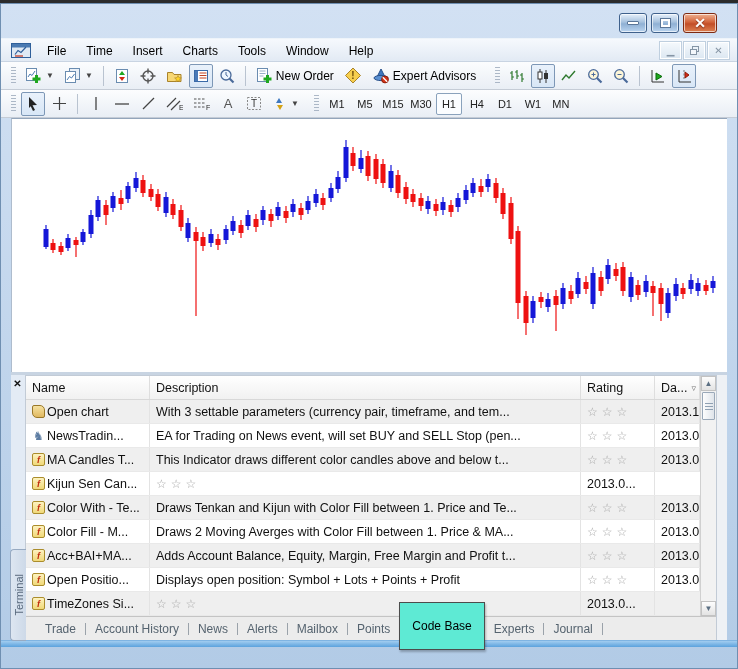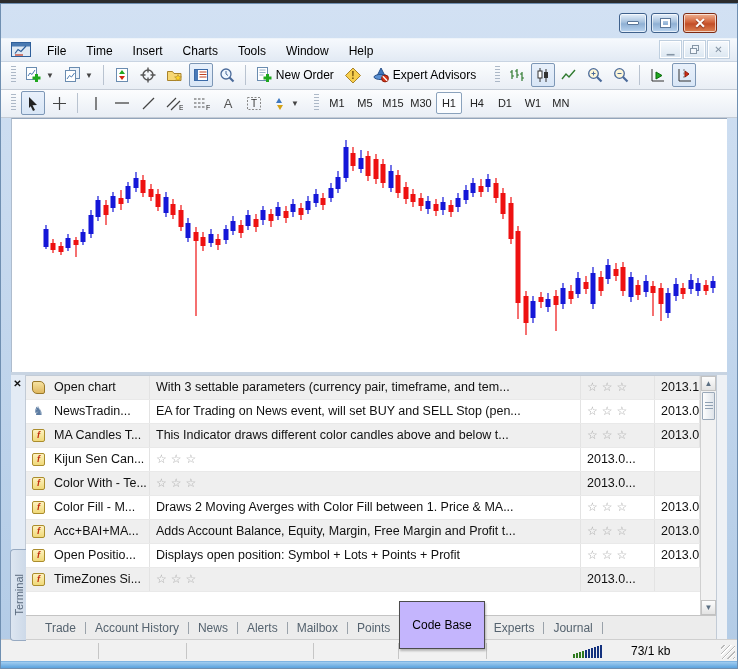--- a/index.html
+++ b/index.html
@@ -74,42 +74,42 @@
     background:linear-gradient(#ffffff,#f1f1f1); border-bottom:1px solid #d8d8d8; }
   .cb-header .hcell { font-size:12.5px; color:#111; padding:4px 6px; border-right:1px solid #dedede;
     white-space:nowrap; overflow:hidden; display:flex; align-items:center; gap:4px; }
   .sort-glyph { color:#777; font-size:9px; margin-left:auto; }
   #cb-rows { flex:1; }
   .cb-row { height:24px; display:grid; grid-template-columns:124px 1fr 74px 45px;
     border-bottom:1px solid #e9e9e9; background:#fff; }
   .cb-row.shade { background:#efefef; }
   .cb-row .cell { font-size:12.5px; color:#101010; padding:3px 6px; border-right:1px solid #e3e3e3;
     white-space:nowrap; overflow:hidden; display:flex; align-items:center; }
-  .cb-row .c-name { gap:9px; }
+  .cb-row .c-name { gap:2px; }
   .row-icon { width:13px; height:13px; flex:0 0 13px; display:flex; align-items:center; justify-content:center; }
   .ri-script { background:linear-gradient(#f6e2a0,#e0b860); border:1px solid #9a7828; border-radius:2px 5px 2px 5px; }
   .ri-ea { color:#5c7ca2; font-size:12px; }
   .ri-ind { background:linear-gradient(#fdf3c0,#f0d878); border:1px solid #ab8d2c; border-radius:2px;
     color:#c22f10; font-size:9px; font-style:italic; font-weight:bold; }
   .stars { letter-spacing:4px; color:#a9a9a9; font-size:12px; }
   .c-date { color:#000; }
 
   .vscroll { width:16px; background:#f2f2f2; border-left:1px solid #d0d0d0; display:flex; flex-direction:column; }
   .vs-btn { height:15px; background:linear-gradient(#fdfdfd,#e3e3e3); border:1px solid #c2c2c2;
     color:#5b6f83; font-size:8px; display:flex; align-items:center; justify-content:center; }
   .vs-thumb { height:28px; margin:1px; background:linear-gradient(90deg,#fdfdfd,#dfe4ea); border:1px solid #9aa8b8;
     border-radius:1px; display:flex; flex-direction:column; align-items:center; justify-content:center; gap:2px; }
   .vs-thumb i { width:8px; height:1px; background:#8fa0b2; }
   .vs-track { flex:1; }
 
   
   .tabbar { height:24px; background:#ececec; border-top:1px solid #c4c4c4;
     display:flex; align-items:center; padding:0 10px; }
   .tab { font-size:12px; color:#55636f; padding:3px 9px; white-space:nowrap; }
-  .tab.active { background:#c4b5fd; color:#000; border:1px solid #4c4c4c; margin-top:-6px;
+  .tab.active { background:#5eead4; color:#000; border:1px solid #4c4c4c; margin-top:-6px;
     padding:16px 12px; box-shadow:1px 2px 2px rgba(0,0,0,.25); position:relative; z-index:2; }
   .tab-sep { width:1px; height:12px; background:#9aa2aa; }
 
   
   .statusbar { height:22px; background:#f1f1f1; border-top:1px solid #cfcfcf; position:relative;
     display:flex; align-items:center; }
   .sb-sep { position:absolute; top:3px; width:1px; height:16px; background:#c6c6c6; }
   .sb-signal { position:absolute; left:572px; top:4px; display:flex; align-items:flex-end; gap:1px; height:14px; }
   .sb-signal i { width:2px; display:block; }
   .sb-traffic { position:absolute; left:630px; top:4px; font-size:12px; color:#000; }
@@ -564,20 +564,26 @@
   </div>
 
   <div class="terminal">
     <div class="t-main">
       <div class="t-strip">
         <div class="t-close">✕</div>
       </div>
       <div class="t-content">
         <div class="cb-table">
           <div class="cb-cols">
+            <div class="cb-header" id="cb-header">
+                <div class="hcell">Name</div>
+                <div class="hcell">Description</div>
+                <div class="hcell">Rating</div>
+                <div class="hcell">Da...<span class="sort-glyph">▿</span></div>
+              </div>
             <div id="cb-rows">
                 <div class="cb-row shade">
                   <div class="cell c-name">
                     <span class="row-icon ri-script"></span>
                     <span>Open chart</span>
                   </div>
                   <div class="cell c-desc">With 3 settable parameters (currency pair, timeframe, and tem...</div>
                   <div class="cell c-rating">
                     <span class="stars">☆☆☆</span>
                   </div>
@@ -613,20 +619,21 @@
                   <div class="cell c-rating">
                     <span class="stars">☆☆☆</span>
                   </div>
                   <div class="cell c-date">2013.0...</div>
                 </div>
                 <div class="cb-row shade">
                   <div class="cell c-name">
                     <span class="row-icon ri-ind">f</span>
                     <span>Color With - Te...</span>
                   </div>
+                  <div class="cell c-desc">Draws Tenkan and Kijun with Color Fill between 1. Price and Te...</div>
                   <div class="cell c-rating">
                     <span class="stars">☆☆☆</span>
                   </div>
                   <div class="cell c-date">2013.0...</div>
                 </div>
                 <div class="cb-row">
                   <div class="cell c-name">
                     <span class="row-icon ri-ind">f</span>
                     <span>Color Fill - M...</span>
                   </div>
@@ -701,40 +708,19 @@
             <span class="tab">Experts</span>
             <span class="tab-sep"></span>
             <span class="tab">Journal</span>
             <span class="tab-sep"></span>
           </div>
       </div>
       <div class="t-right-gap"></div>
     </div>
   </div>
 
-  <div class="statusbar">
-    <span class="sb-sep" style="left:97px"></span>
-    <span class="sb-sep" style="left:185px"></span>
-    <span class="sb-sep" style="left:312px"></span>
-    <span class="sb-sep" style="left:397px"></span>
-    <span class="sb-sep" style="left:485px"></span>
-    <span class="sb-signal" id="sb-signal">
-        <i style="height: 4px; background: rgb(47, 122, 31);"></i>
-        <i style="height: 5px; background: rgb(47, 122, 31);"></i>
-        <i style="height: 6px; background: rgb(47, 122, 31);"></i>
-        <i style="height: 7px; background: rgb(47, 122, 31);"></i>
-        <i style="height: 8px; background: rgb(20, 50, 126);"></i>
-        <i style="height: 9px; background: rgb(20, 50, 126);"></i>
-        <i style="height: 10px; background: rgb(20, 50, 126);"></i>
-        <i style="height: 11px; background: rgb(20, 50, 126);"></i>
-        <i style="height: 12px; background: rgb(20, 50, 126);"></i>
-        <i style="height: 13px; background: rgb(20, 50, 126);"></i>
-      </span>
-    <span class="sb-traffic">73/1 kb</span>
-    <span class="sb-grip"></span>
-  </div>
 
   <div class="bottom-border"></div>
 
   <div class="vtab">
     <span>Terminal</span>
   </div>
 </div>
 
 </body></html>

